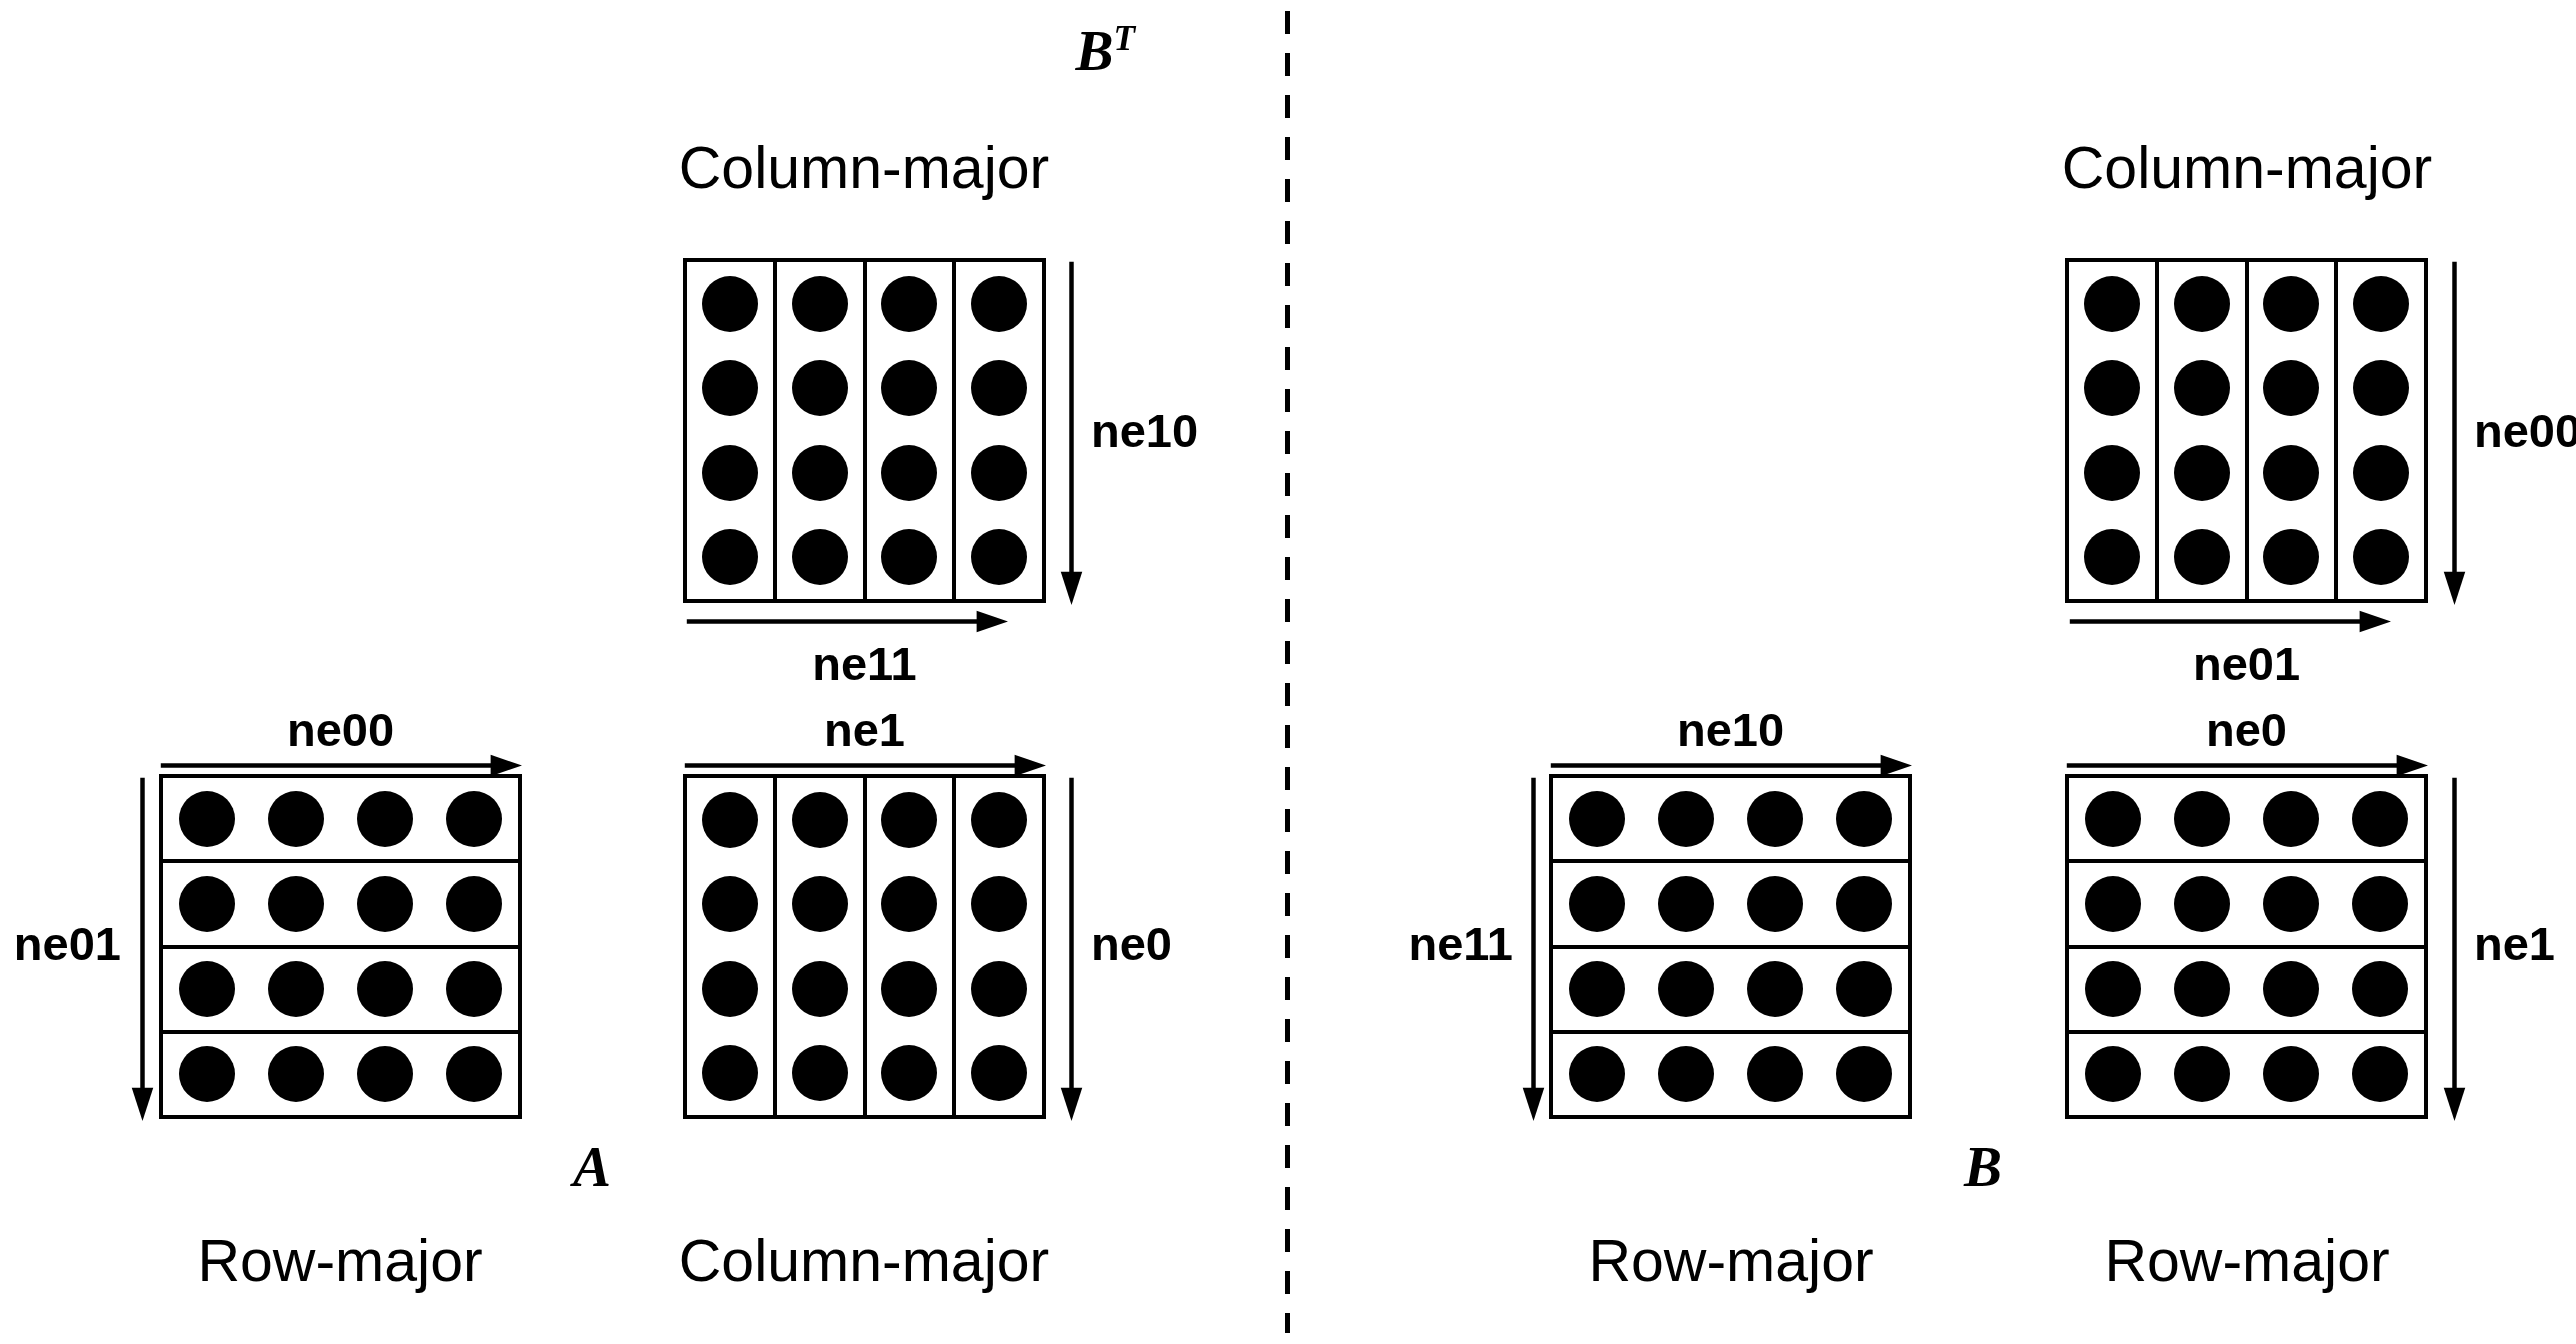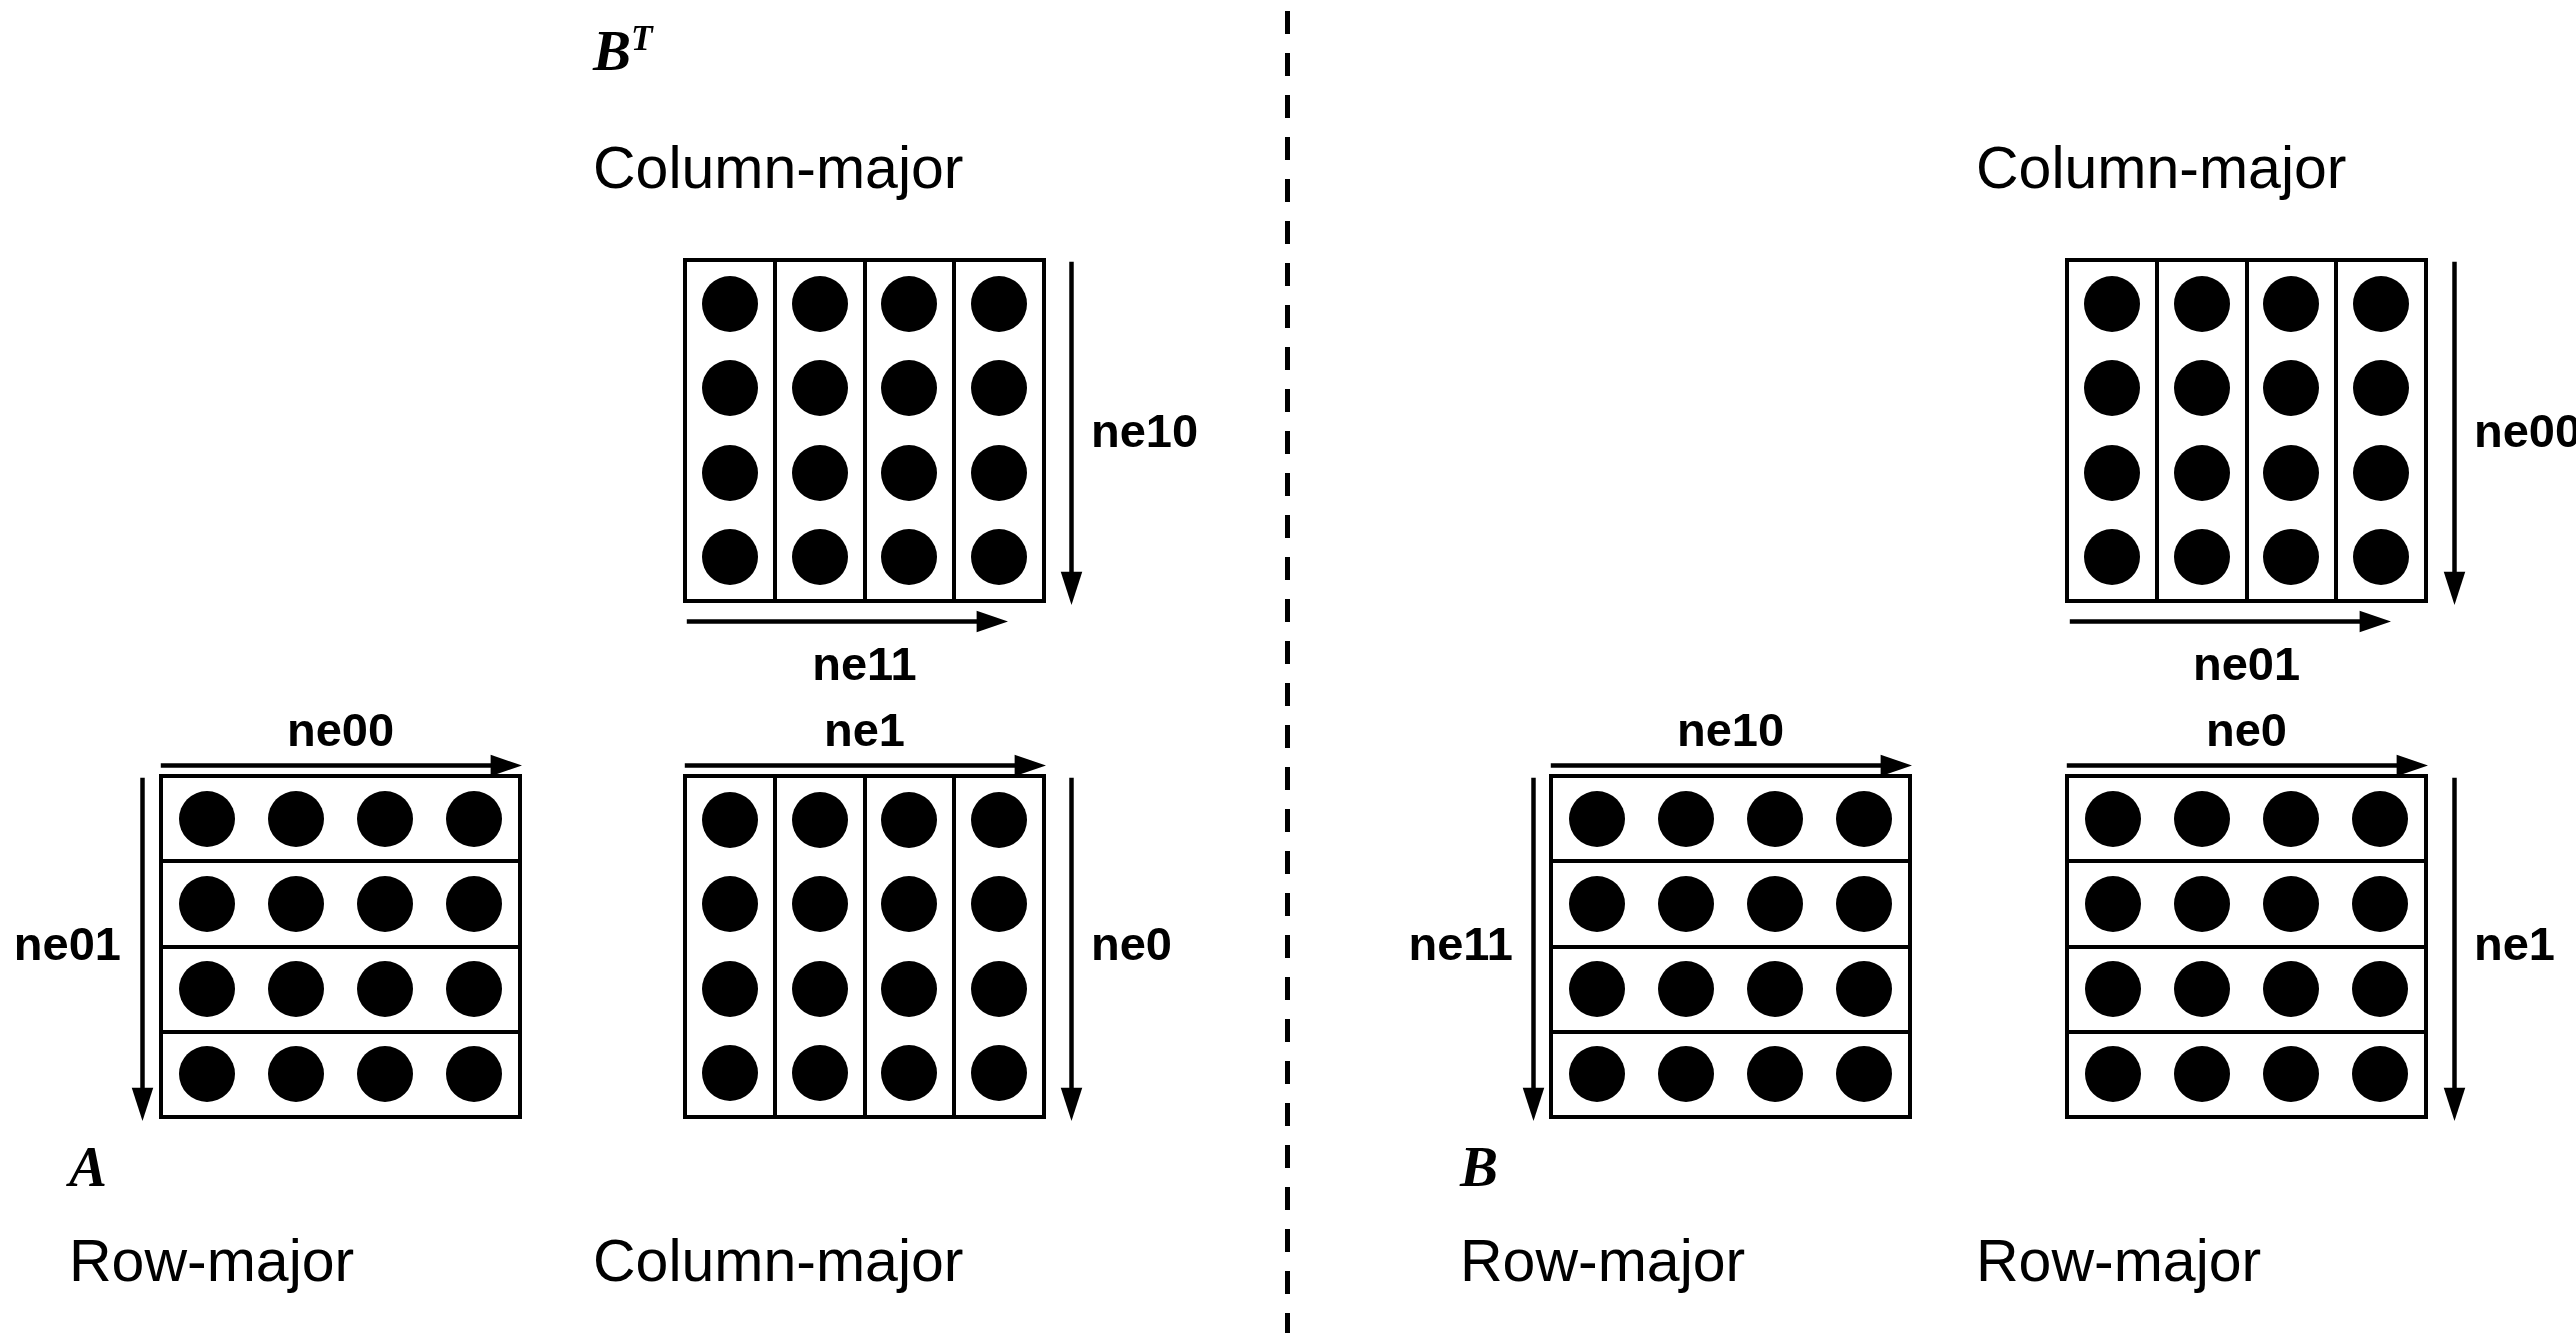--- a/index.html
+++ b/index.html
@@ -2,24 +2,24 @@
 <html style="font-size:14.3px"><head>
 <meta charset="utf-8">
 <style>
   * { box-sizing: border-box; margin: 0; padding: 0; }
   html, body { background: #fff; }
   body { font-family: "Liberation Sans", sans-serif; color: #000; }
   #canvas { position: relative; width: 2576px; height: 1344px; background: #ffffff; overflow: hidden; }
   .abs { position: absolute; }
 
   .mtitle { font-family: "Liberation Serif", serif; font-style: italic; font-weight: bold;
-            font-size: 57px; text-align: left; line-height: 1.1; }
+            font-size: 57px; text-align: right; line-height: 1.1; }
   .mtitle sup { font-size: 0.62em; vertical-align: super; line-height: 0; }
 
-  .layout-label { font-size: 59px; line-height: 1.1; }
+  .layout-label { font-size: 59px; text-align: center; line-height: 1.1; }
 
   .ne-label { font-size: 47px; font-weight: bold; line-height: 1.1; white-space: nowrap; }
   .ne-center { text-align: center; }
   .ne-right-align { text-align: right; }
 
   .matrix { border: 4.5px solid #000; display: flex; background: #fff; }
   .matrix.row-major { flex-direction: column; }
   .matrix.col-major { flex-direction: row; }
   .matrix .cell { flex: 1; display: flex; }
   .matrix.row-major .cell { flex-direction: row; align-items: center; justify-content: space-around; border-top: 4.5px solid #000; }

